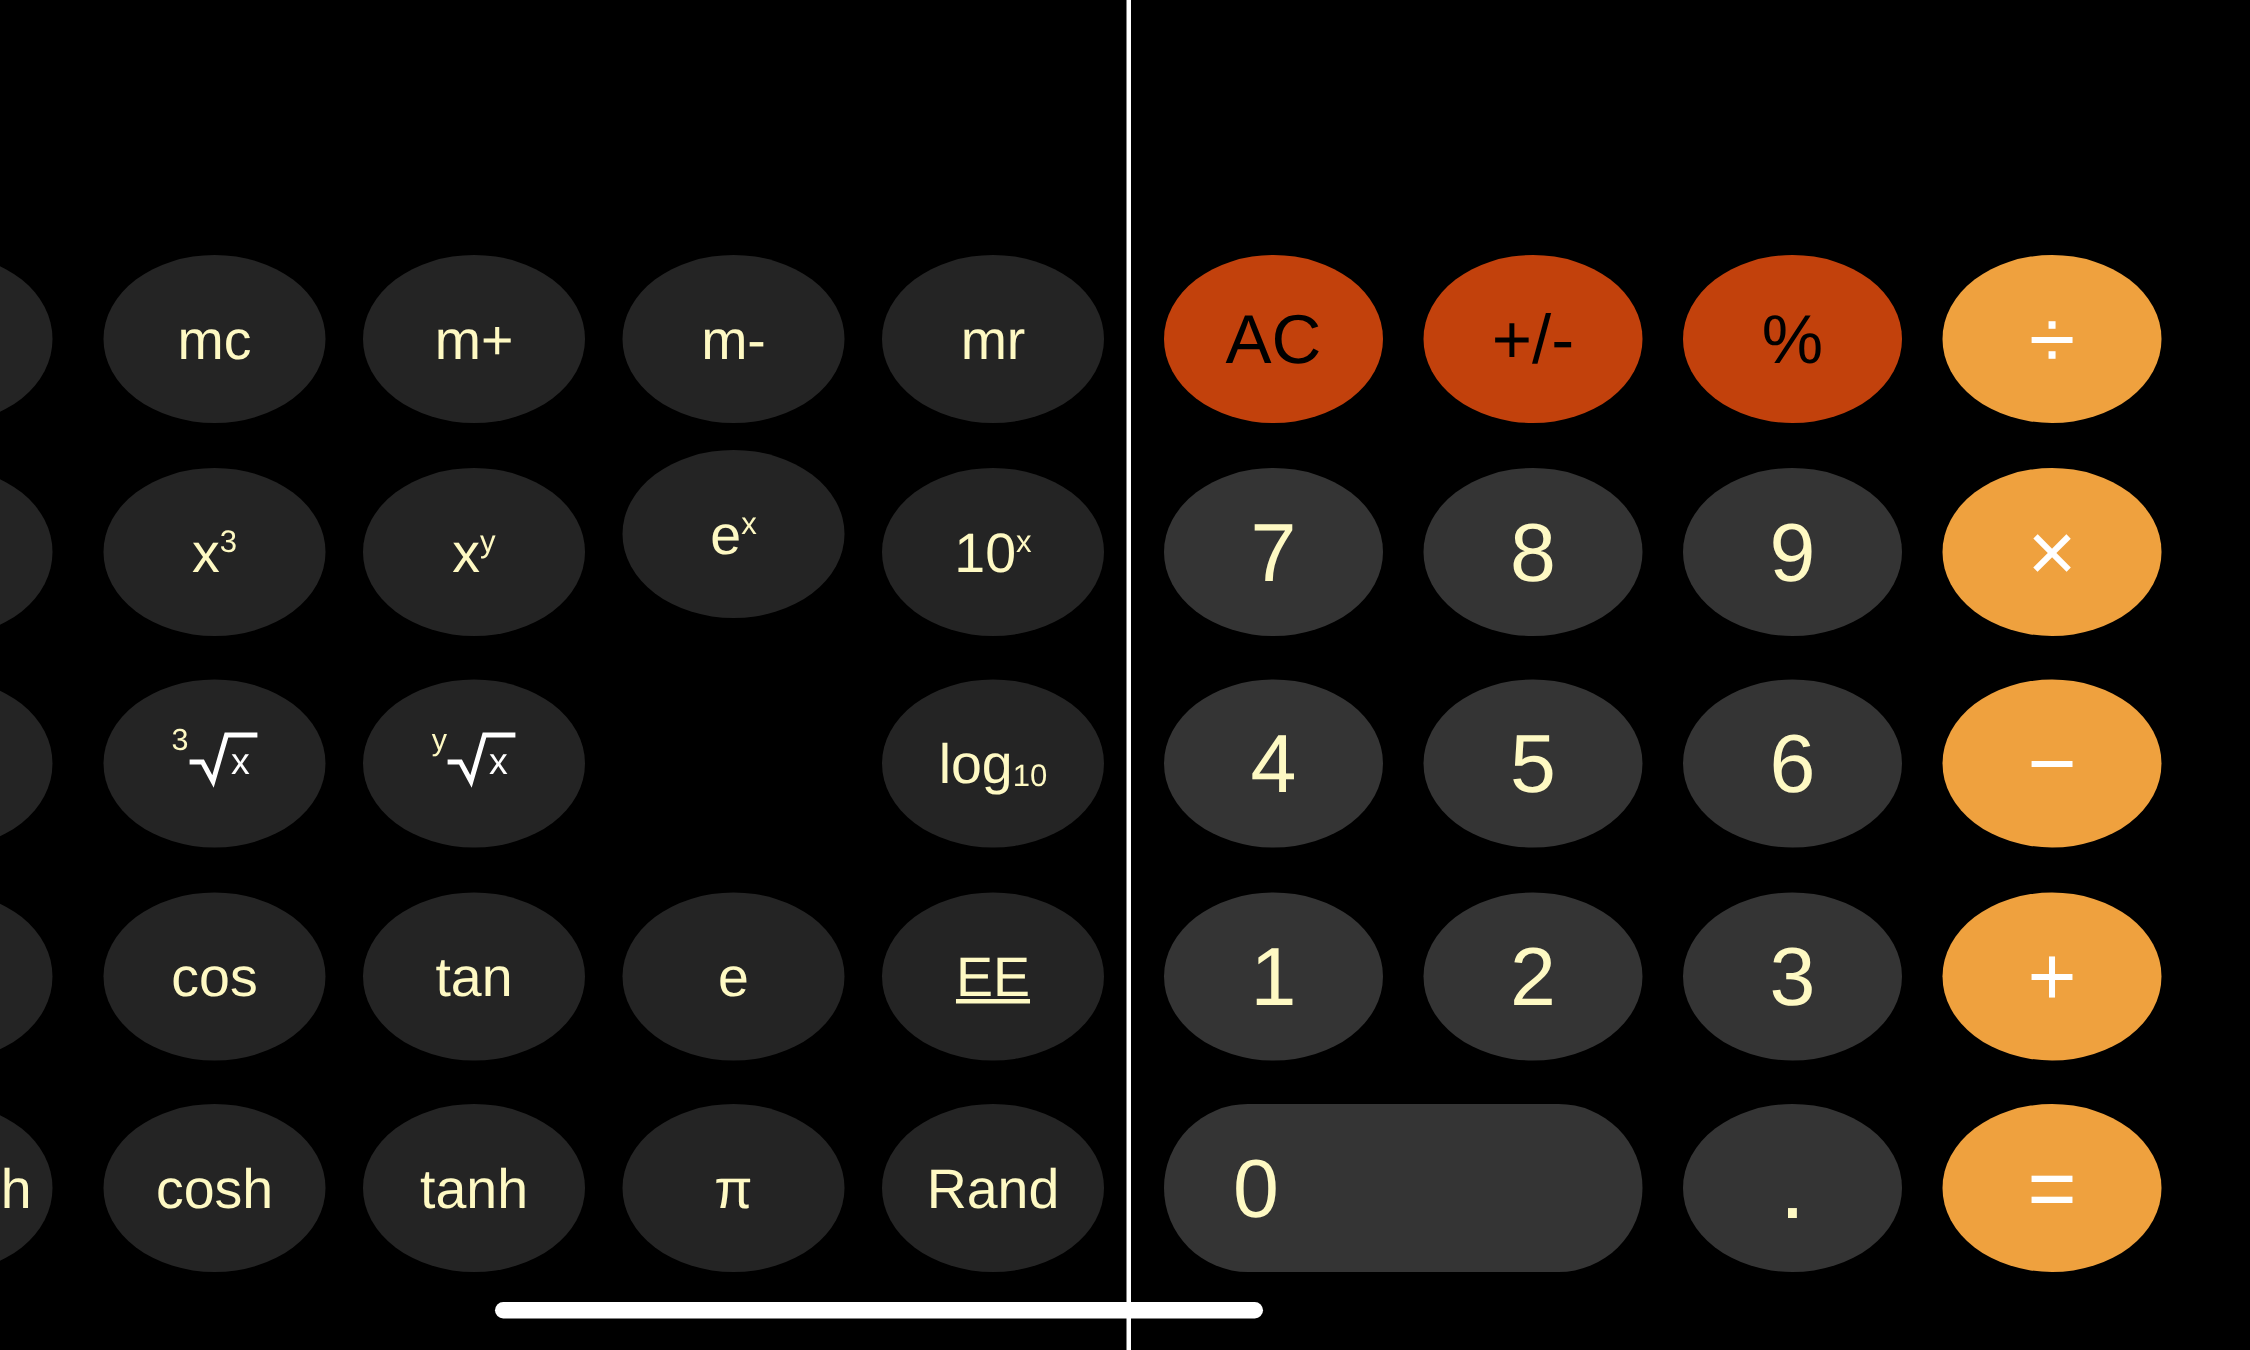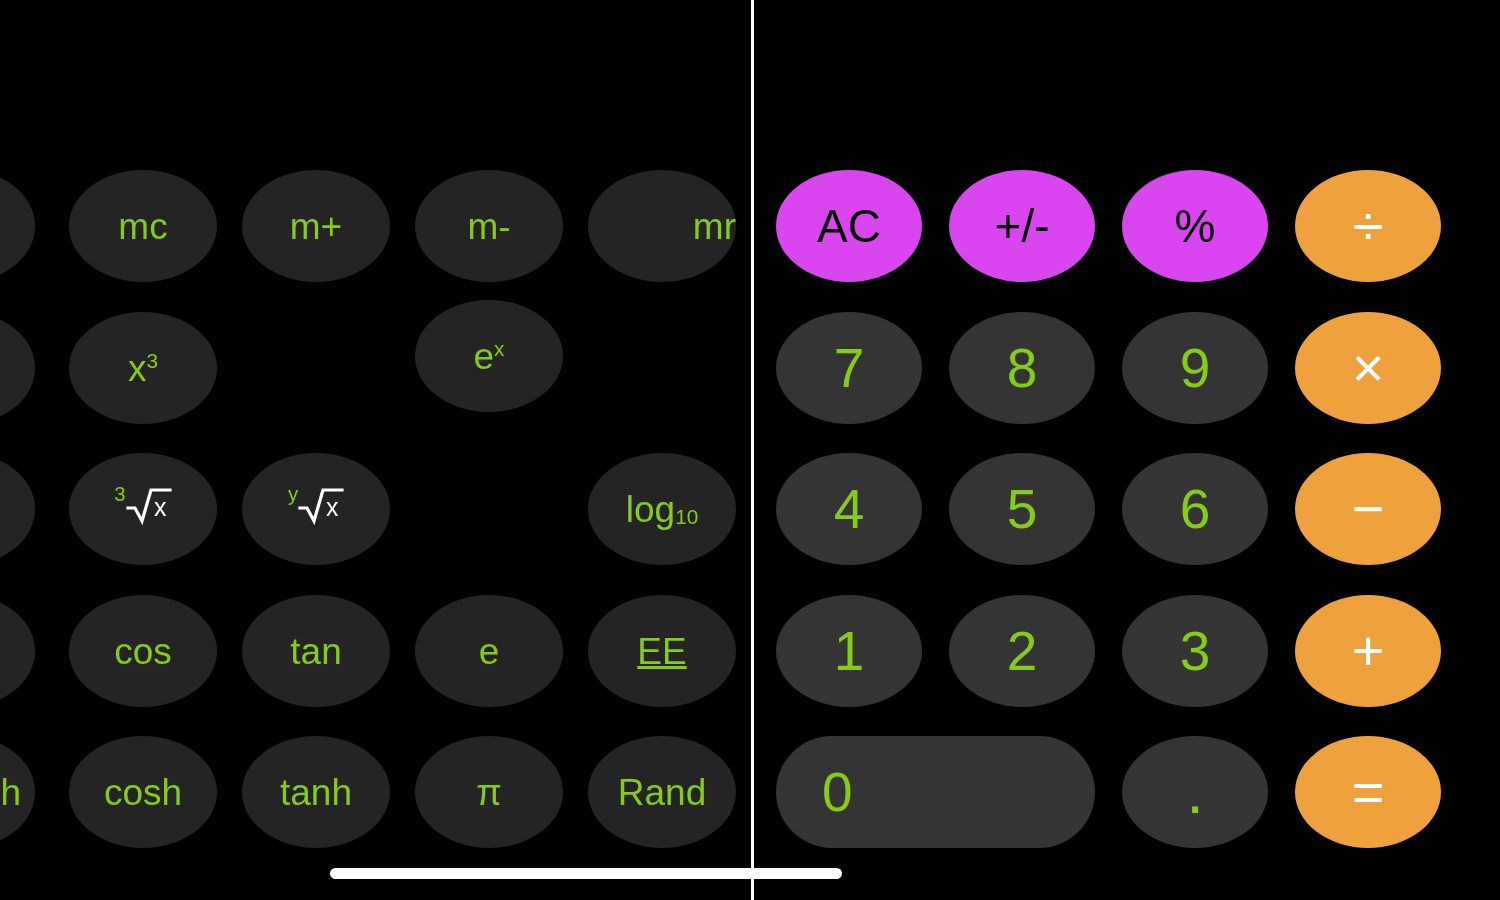--- a/index.html
+++ b/index.html
@@ -30,38 +30,38 @@
     background:#ffffff;
   }
 
   
   .key {
     position:absolute;
     display:flex;
     align-items:center;
     justify-content:center;
     border-radius:50% / 50%;
-    color:#84cc16;
+    color:#fef9c3;
     font-weight:400;
     line-height:1;
     user-select:none;
     white-space:nowrap;
   }
   .key.sci {
     background:#242424;
     font-size:37px;
     font-weight:400;
   }
   .key.num {
     background:#343434;
     font-size:55px;
     font-weight:300;
   }
   .key.fn {
-    background:#d946ef;
+    background:#c2410c;
     color:#000;
     font-size:46px;
     font-weight:400;
   }
   .key.op {
     background:#efa13e;
     color:#fff;
     font-size:56px;
     font-weight:400;
   }
@@ -124,29 +124,35 @@
 
     <div class="key sci" style="left:69px; top:170px; width:148px; height:112px;">
       <span>mc</span>
     </div>
     <div class="key sci" style="left:242px; top:170px; width:148px; height:112px;">
       <span>m+</span>
     </div>
     <div class="key sci" style="left:415px; top:170px; width:148px; height:112px;">
       <span>m-</span>
     </div>
-    <div class="key sci" style="left:588px; top:170px; width:148px; height:112px;justify-content:flex-end;">
+    <div class="key sci" style="left:588px; top:170px; width:148px; height:112px;">
       <span>mr</span>
     </div>
 
     <div class="key sci" style="left:69px; top:312px; width:148px; height:112px;">
       <span>x<sup>3</sup></span>
     </div>
+    <div class="key sci" style="left:242px; top:312px; width:148px; height:112px;">
+      <span>x<sup>y</sup></span>
+    </div>
     <div class="key sci" style="left:415px; top:300px; width:148px; height:112px;">
       <span>e<sup>x</sup></span>
+    </div>
+    <div class="key sci" style="left:588px; top:312px; width:148px; height:112px;">
+      <span>10<sup>x</sup></span>
     </div>
 
     <div class="key sci" style="left:69px; top:453px; width:148px; height:112px;">
       <span class="radical">
         <span class="idx">3</span>
         <span class="rad">
           <svg width="46" height="40" viewBox="0 0 46 40" aria-hidden="true">
             <path d="M2 22 L9 22 L16 35 L25 4 L44 4" fill="none" stroke="#ffffff" stroke-width="3.2" stroke-linecap="square" stroke-linejoin="miter"></path>
             <text x="28" y="30" fill="#ffffff" font-size="25" font-family="Liberation Sans, sans-serif">x</text>
           </svg>

